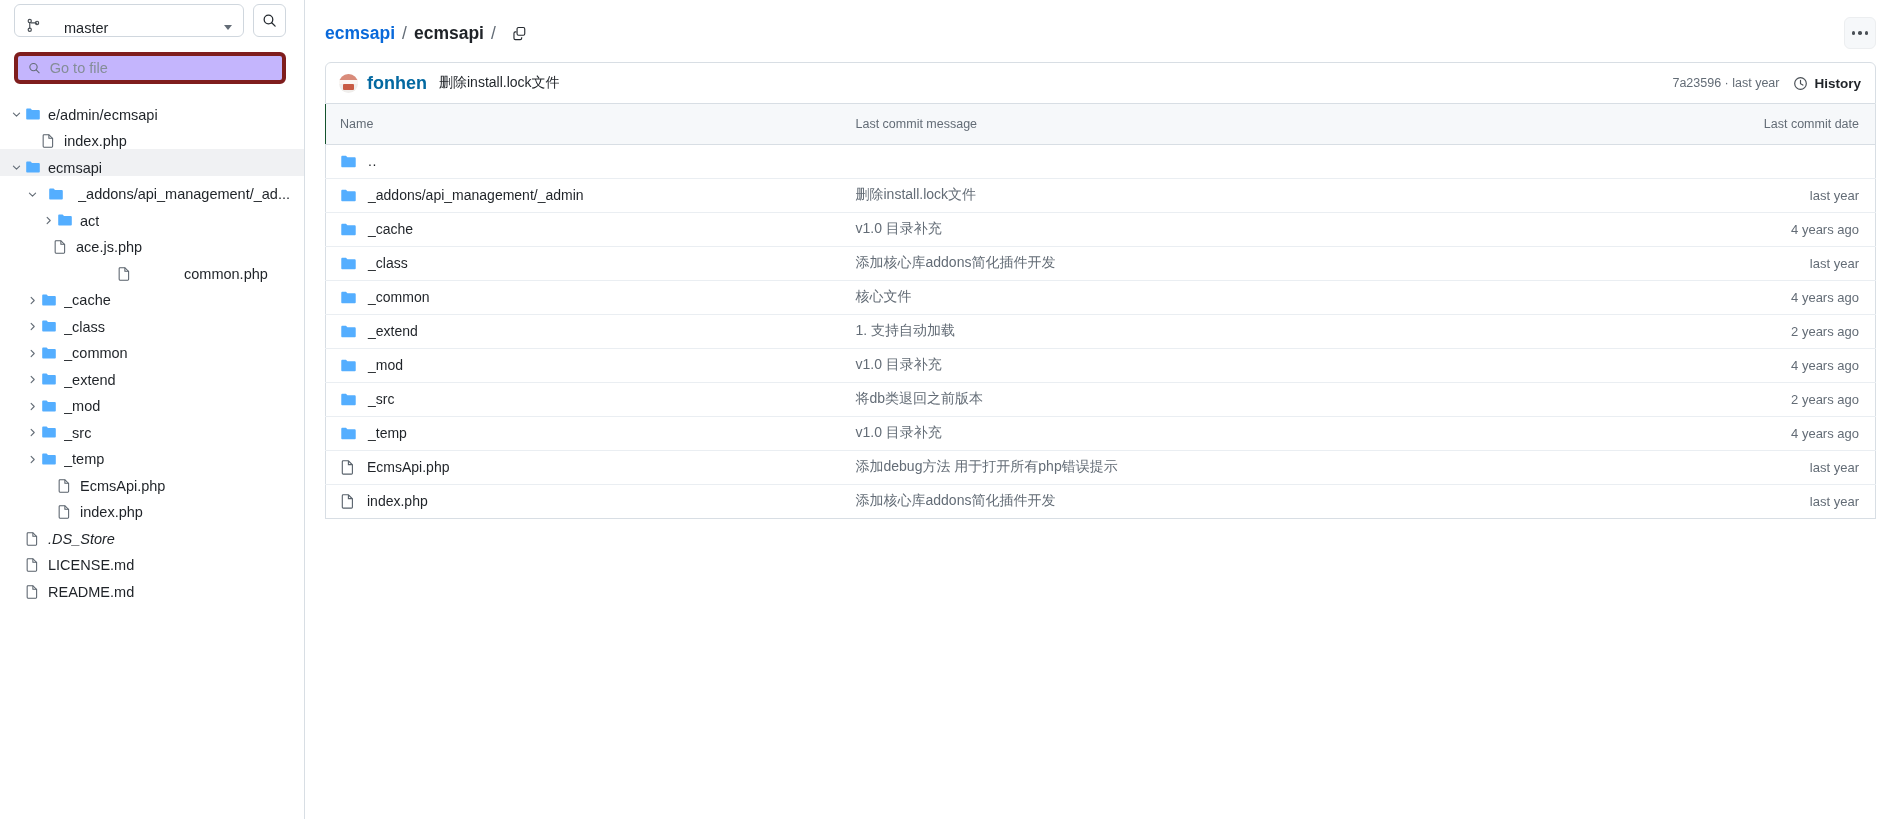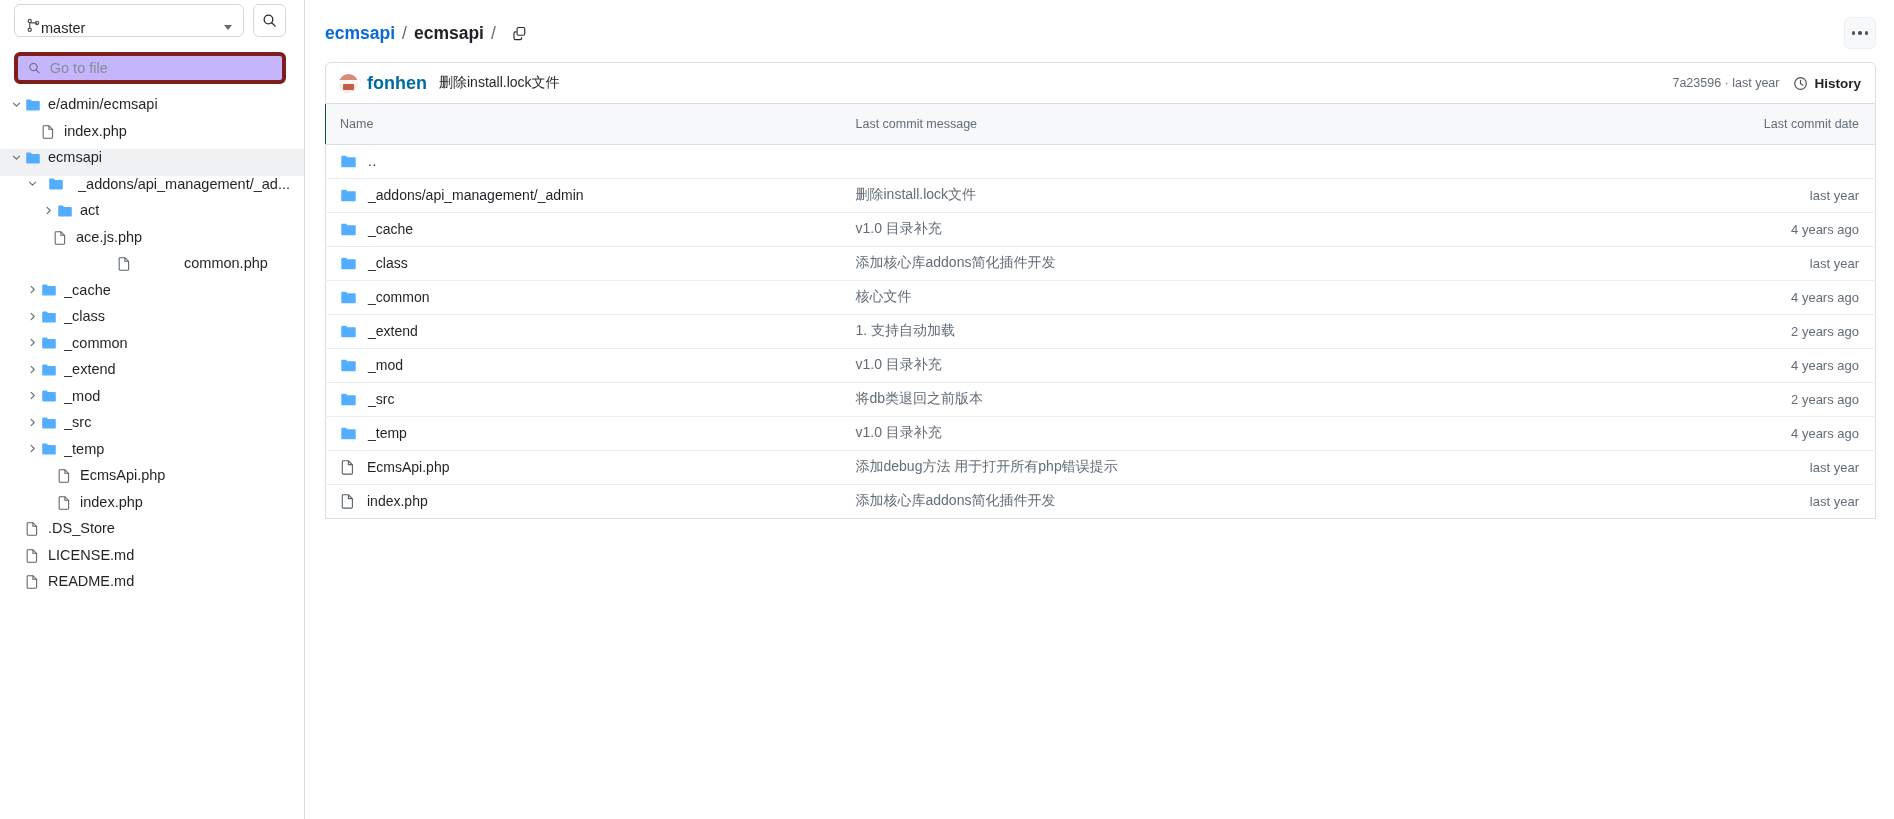--- a/index.html
+++ b/index.html
@@ -29,21 +29,21 @@
     display: flex; align-items: center; justify-content: center;
     background: #f6f8fa; cursor: pointer;
   }
   .sb-title { font-size: 19px; font-weight: 600; color: #1f2328; letter-spacing: .1px; }
 
   .sb-branchrow { display: flex; align-items: center; gap: 9px; padding: 4px 18px 0 14px; }
   .branch-select {
     flex: 1 1 auto; height: 33px;
     border: 1px solid #d0d7de; border-radius: 6px;
     background: #ffffff;
-    display: flex; align-items: center; gap: 0;
+    display: flex; align-items: center; gap: 23px;
     padding: 14px 9px 0 11px; cursor: pointer;
   }
   .branch-name { font-size: 14.5px; color: #1f2328; flex: 1 1 auto; }
   .caret { width: 0; height: 0; border-left: 4px solid transparent; border-right: 4px solid transparent; border-top: 5px solid #636c76; margin-right: 2px; }
   .search-btn {
     width: 33px; height: 33px; flex: 0 0 33px;
     border: 1px solid #d0d7de; border-radius: 6px;
     background: #ffffff; display: flex; align-items: center; justify-content: center;
     cursor: pointer;
   }
@@ -55,21 +55,21 @@
   }
   .goto-file input {
     border: none; outline: none; font-size: 14.5px;
     color: #1f2328; background: transparent; width: 100%;
     font-family: "Liberation Sans", sans-serif;
   }
   .goto-file input::placeholder { color: #848d97; }
 
   .tree { margin-top: 12px; overflow: hidden; padding-bottom: 6px; }
   .tree-row {
-    display: flex; align-items: flex-start; height: 26.5px;
+    display: flex; align-items: flex-end; height: 26.5px;
     font-size: 14.5px; color: #1f2328;
     cursor: pointer; padding-right: 8px; white-space: nowrap;
   }
   .tree-row.selected { background: #f0f1f3; }
   .tw { flex: 0 0 auto; display: flex; align-items: center; justify-content: center; width: 16px; height: 16px; }
   .ic { flex: 0 0 auto; display: flex; align-items: center; justify-content: center; width: 17px; height: 17px; margin-right: 7px; }
   .tlabel { overflow: hidden; text-overflow: ellipsis; }
 
   
   .main { flex: 1 1 auto; min-width: 0; display: flex; flex-direction: column; background: #ffffff; }
@@ -355,21 +355,21 @@
         <div class="tree-row" style="padding-left: 40px;">
           <span class="tw"></span>
           <span class="ic">
             <svg width="15" height="15" viewBox="0 0 16 16" fill="none">
               <path d="M3.2 1.8h5.2l4 4v8.4c0 .5-.4.9-.9.9H3.2c-.5 0-.9-.4-.9-.9V2.7c0-.5.4-.9.9-.9z" stroke="#57606a" stroke-width="1.1" fill="#fff"></path>
               <path d="M8.4 1.9v3.7h3.8" stroke="#57606a" stroke-width="1.1" fill="none"></path>
             </svg>
           </span>
           <span class="tlabel">index.php</span>
         </div>
-        <div class="tree-row" style="padding-left: 8px;">
+        <div class="tree-row" style="padding-left: 8px; font-style: italic;">
           <span class="tw"></span>
           <span class="ic">
             <svg width="15" height="15" viewBox="0 0 16 16" fill="none">
               <path d="M3.2 1.8h5.2l4 4v8.4c0 .5-.4.9-.9.9H3.2c-.5 0-.9-.4-.9-.9V2.7c0-.5.4-.9.9-.9z" stroke="#57606a" stroke-width="1.1" fill="#fff"></path>
               <path d="M8.4 1.9v3.7h3.8" stroke="#57606a" stroke-width="1.1" fill="none"></path>
             </svg>
           </span>
           <span class="tlabel">.DS_Store</span>
         </div>
         <div class="tree-row" style="padding-left: 8px;">

